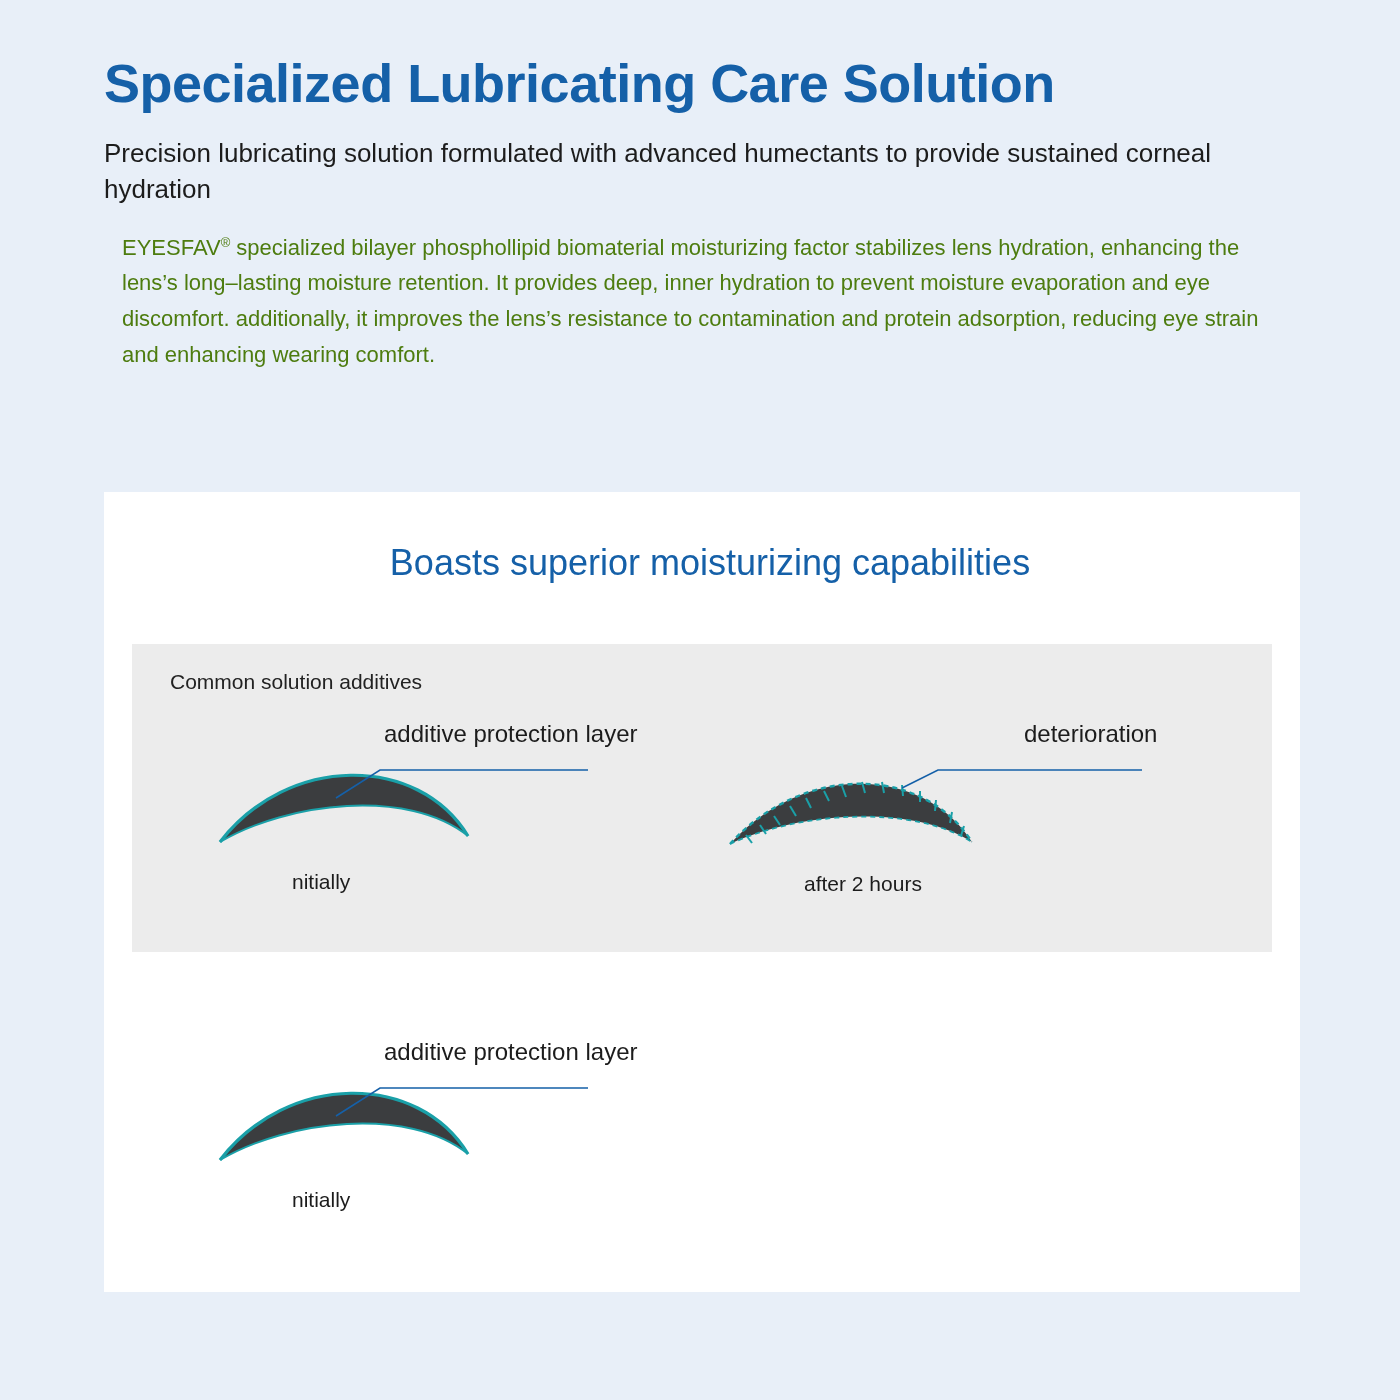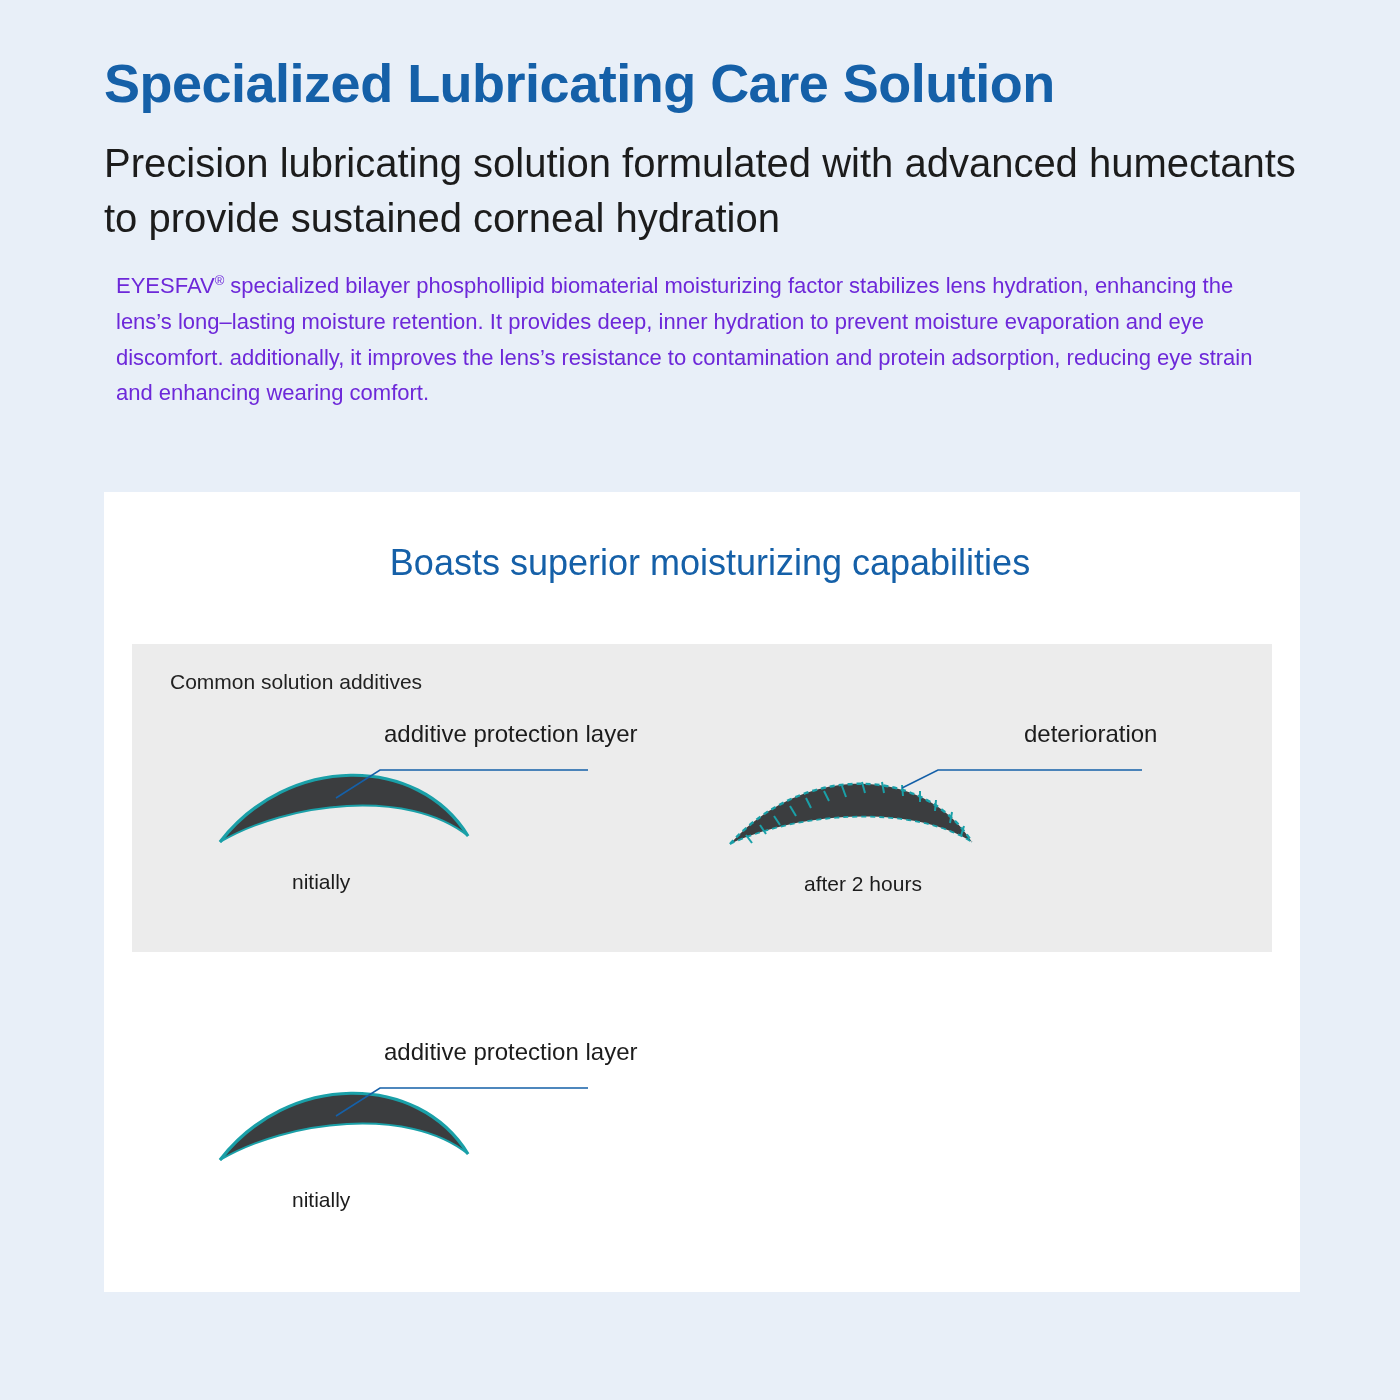--- a/index.html
+++ b/index.html
@@ -26,33 +26,33 @@
   .title {
     font-size: 54px;
     font-weight: bold;
     color: #1560a8;
     letter-spacing: -0.5px;
     line-height: 1.15;
     margin: 0 0 22px 0;
   }
 
   .subtitle {
-    font-size: 40px;
+    font-size: 26px;
     font-weight: normal;
     color: #1c1c1c;
     line-height: 1.38;
     margin: 0 0 22px 0;
     max-width: 1240px;
   }
 
   .body-copy {
     font-size: 22px;
     line-height: 1.62;
-    color: #6d28d9;
-    margin: 12px;
+    color: #4d7c0f;
+    margin: 18px;
     max-width: 1215px;
   }
   .body-copy sup {
     font-size: 13px;
     vertical-align: super;
   }
 
   .card {
     position: absolute;
     left: 104px;

